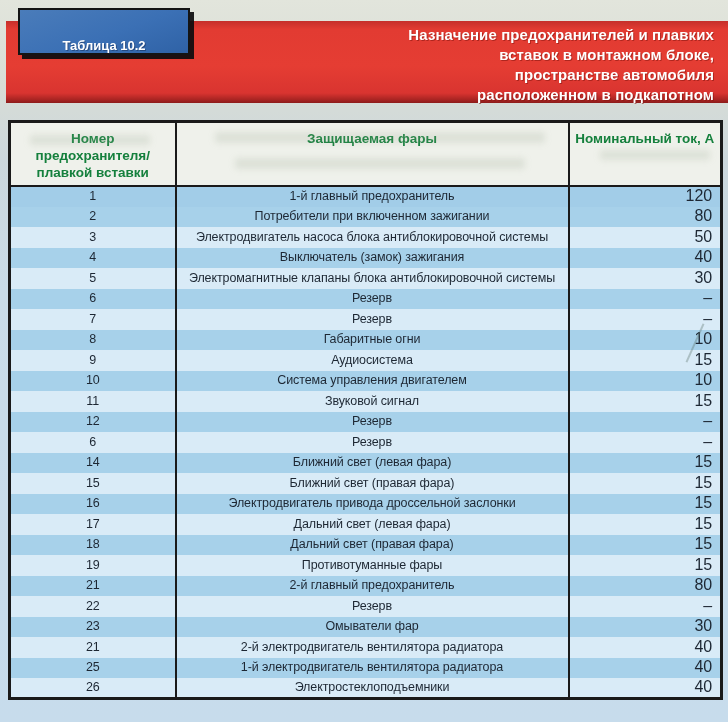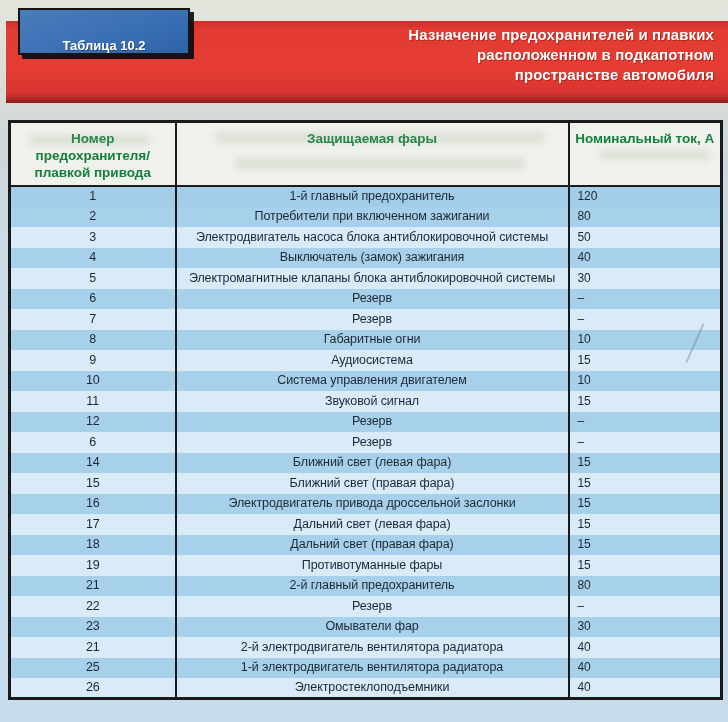--- a/index.html
+++ b/index.html
@@ -54,21 +54,21 @@
   .fuse-table td {
     border-left:2px solid #1a1a1a;
     border-right:2px solid #1a1a1a;
     height:20.5px; padding:0 8px;
     font-size:12.5px; color:#1d2733; line-height:1.05;
     letter-spacing:-.1px;
     vertical-align:middle;
   }
   .fuse-table td.num { text-align:center; }
   .fuse-table td.circuit { text-align:center; }
-  .fuse-table td.amp { text-align:left; font-size:12px; }
+  .fuse-table td.amp { text-align:right; font-size:16px; }
   
   .fuse-table tbody tr { background:#d9ebf7; }
   .fuse-table tbody tr:nth-child(even) { background:#a7d1ea; }
   .fuse-table tbody tr:first-child { background:#a2cde8; }
 
   
   .ghost {
     position:absolute; background:rgba(148,164,142,.20);
     filter:blur(3px); border-radius:3px; pointer-events:none;
   }
@@ -78,41 +78,42 @@
   }
 </style>
 </head>
 <body>
 
 <div class="page">
 
   <div class="banner">
     <div class="banner-title">
       <div>Назначение предохранителей и плавких</div>
+      <div>вставок в монтажном блоке,</div>
+      <div>пространстве автомобиля</div>
       <div>расположенном в подкапотном</div>
-      <div>пространстве автомобиля</div>
     </div>
   </div>
 
   <div class="table-tag">
     <span>Таблица 10.2</span>
   </div>
 
   <table class="fuse-table">
     <colgroup>
       <col style="width:166px">
         <col style="width:393px">
         <col style="width:153px">
     </colgroup>
     <thead>
       <tr>
         <th>
           <div>Номер</div>
           <div>предохранителя/</div>
-          <div>плавкой привода</div>
+          <div>плавкой вставки</div>
         </th>
         <th>Защищаемая фары</th>
         <th>Номинальный ток, А</th>
       </tr>
     </thead>
     <tbody>
         <tr>
       <td class="num">1</td>
       <td class="circuit">1-й главный предохранитель</td>
       <td class="amp">120</td>

